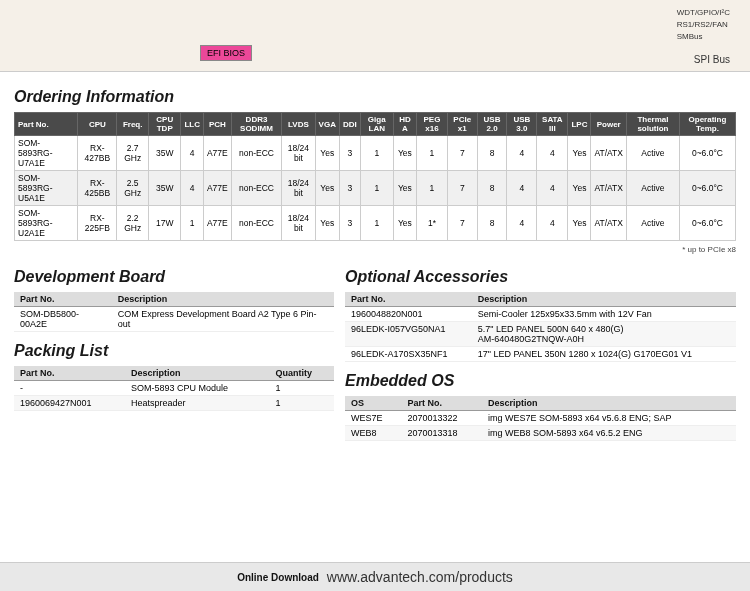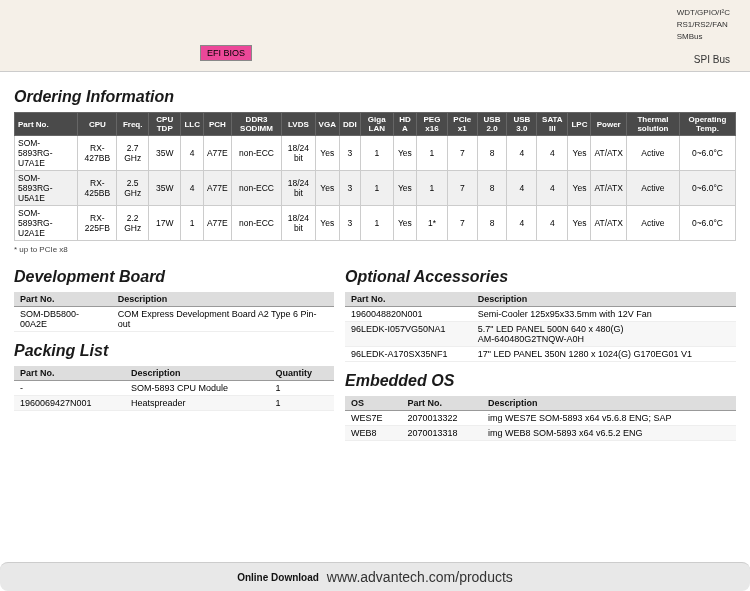--- a/index.html
+++ b/index.html
@@ -100,20 +100,21 @@
 
     .ordering-table td:first-child,
     .ordering-table th:first-child {
       text-align: left;
     }
 
     .footnote {
       font-size: 8px;
       color: #444;
       margin-bottom: 6px;
+      text-align: right;
     }
 
     
     .two-col {
       display: flex;
       gap: 11px;
       margin-top: 6px;
     }
 
     .col-left {
@@ -184,21 +185,20 @@
       bottom: 0;
       left: 0;
       right: 0;
       background: #e8e8e8;
       border-top: 1px solid #ccc;
       padding: 6px 14px;
       display: flex;
       align-items: center;
       justify-content: center;
       gap: 8px;
-      border-radius: 8px;
     }
 
     .footer-label {
       font-weight: bold;
       font-size: 10px;
       color: #111;
     }
 
     .footer-url {
       font-size: 14px;

